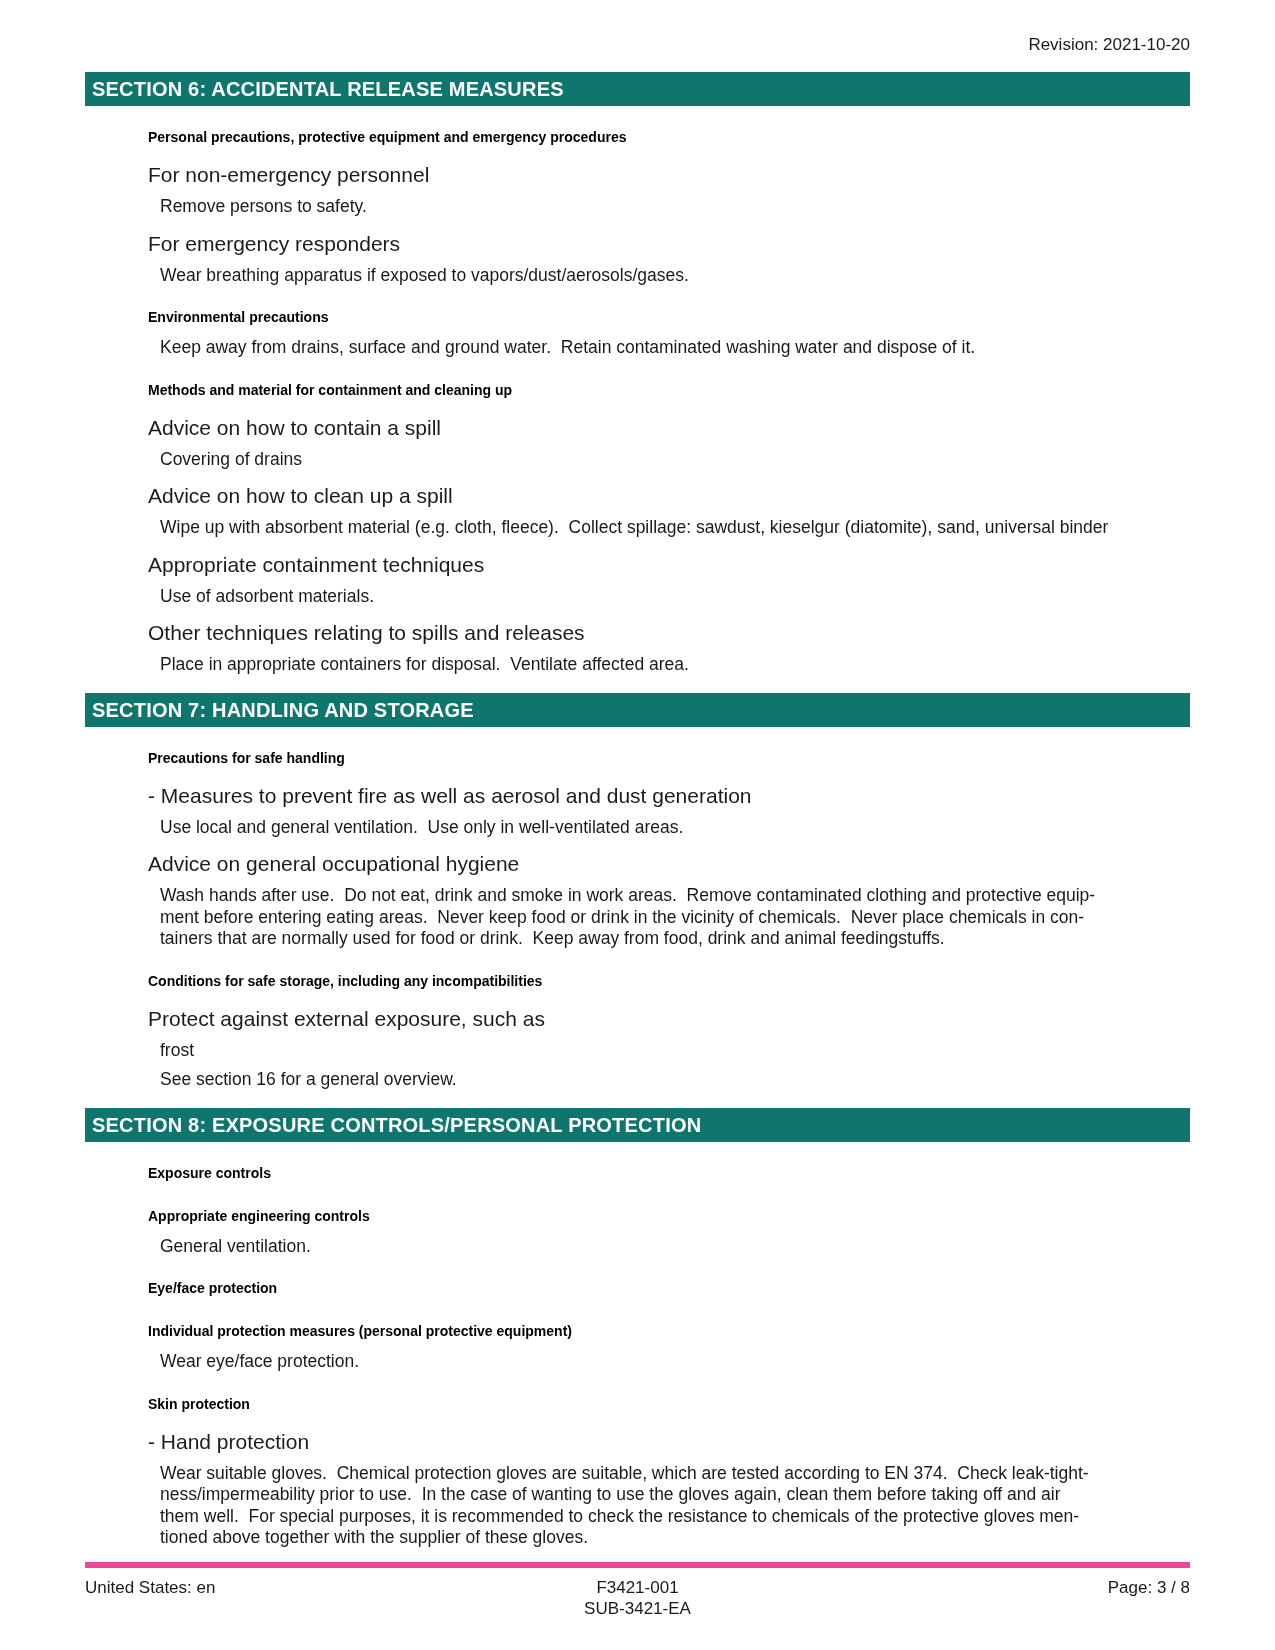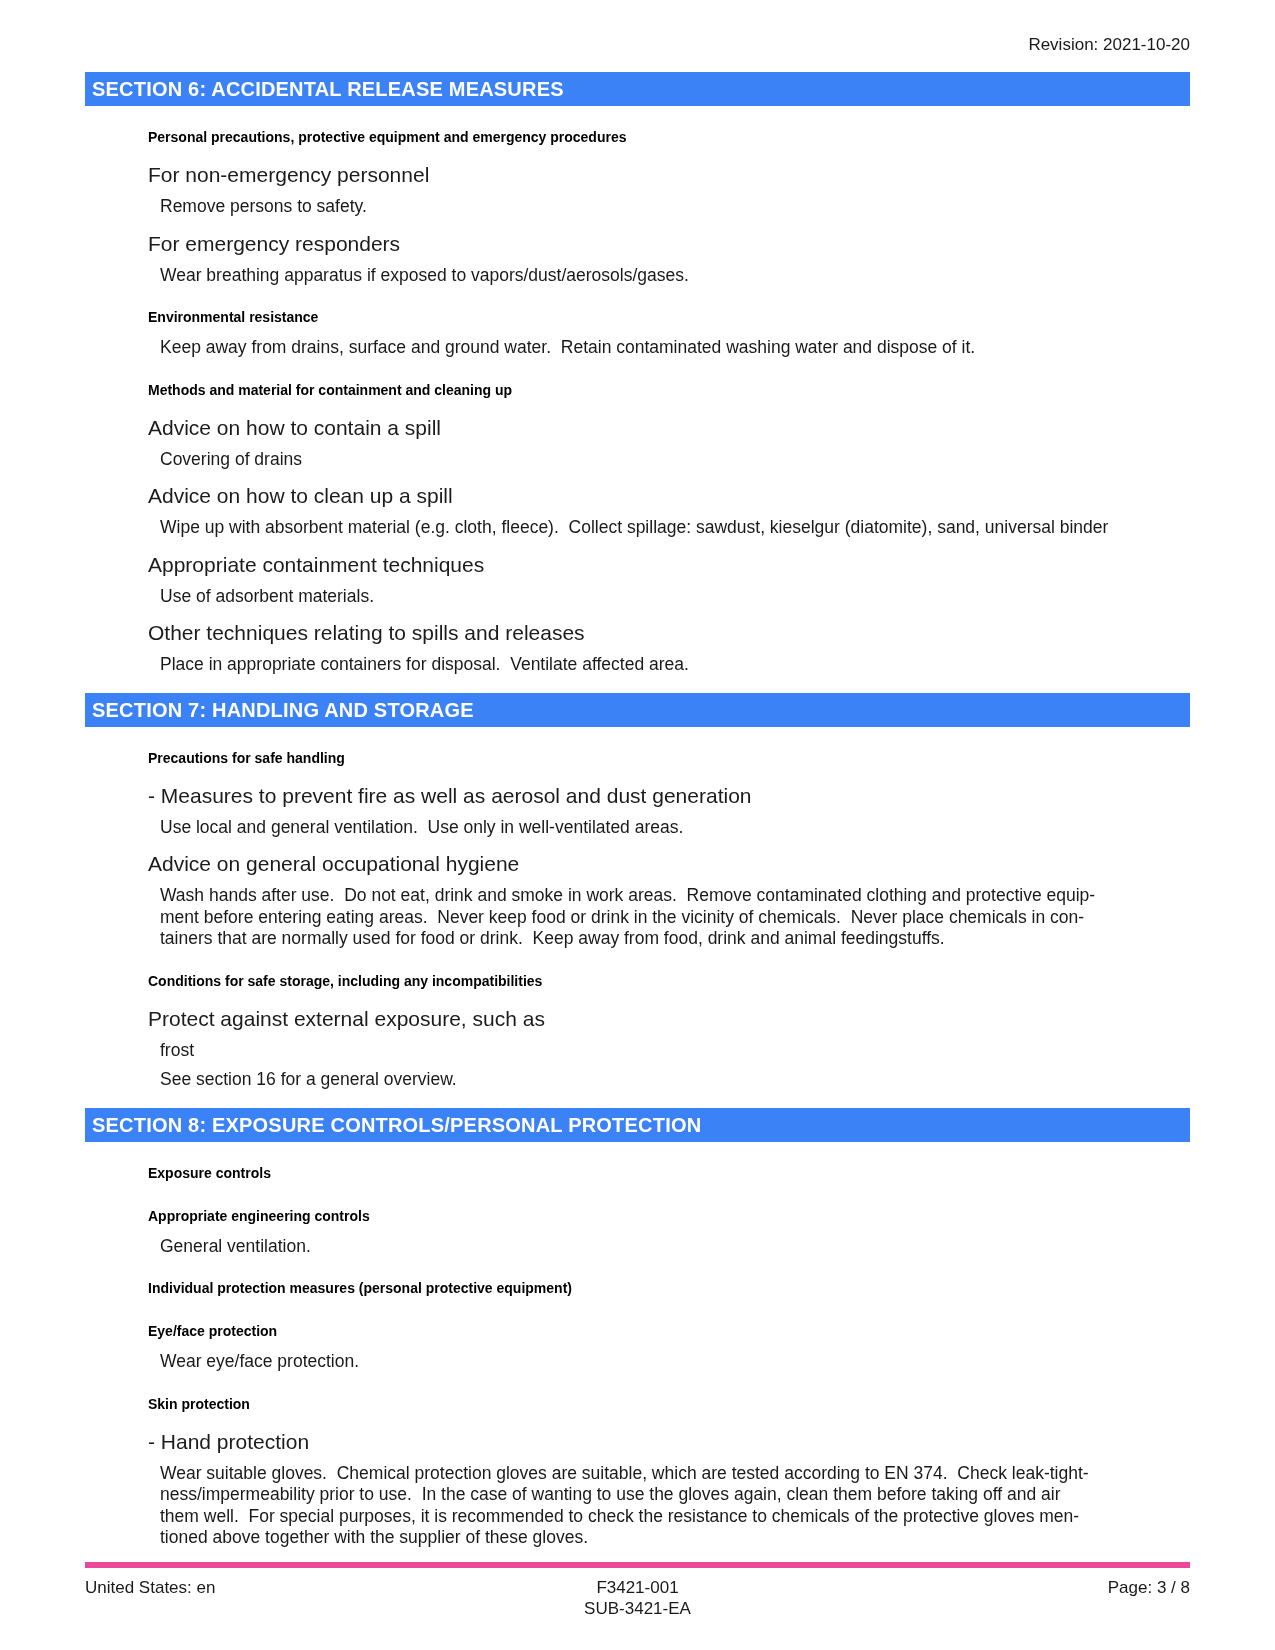--- a/index.html
+++ b/index.html
@@ -15,21 +15,21 @@
     position: absolute; inset: 0;
     padding: 34px 85px 0 85px;
   }
   .revision {
     text-align: right;
     font-size: 17px;
     line-height: 21px;
     color: #1a1a1a;
   }
   .bar {
-    background: #3b82f6;
+    background: #0f766e;
     color: #ffffff;
     height: 34px;
     line-height: 34px;
     font-size: 20px;
     font-weight: 700;
     padding-left: 7px;
     margin-top: 17px;
     margin-bottom: 13px;
     letter-spacing: 0.2px;
   }
@@ -81,21 +81,21 @@
   <div class="revision">Revision: 2021-10-20</div>
 
   <div class="bar">
     <span>SECTION 6: ACCIDENTAL RELEASE MEASURES</span>
   </div>
   <div class="h-bold">Personal precautions, protective equipment and emergency procedures</div>
   <div class="h-sub">For non-emergency personnel</div>
   <div class="body-text">Remove persons to safety.</div>
   <div class="h-sub">For emergency responders</div>
   <div class="body-text">Wear breathing apparatus if exposed to vapors/dust/aerosols/gases.</div>
-  <div class="h-bold">Environmental resistance</div>
+  <div class="h-bold">Environmental precautions</div>
   <div class="body-text">Keep away from drains, surface and ground water.  Retain contaminated washing water and dispose of it.</div>
   <div class="h-bold">Methods and material for containment and cleaning up</div>
   <div class="h-sub">Advice on how to contain a spill</div>
   <div class="body-text">Covering of drains</div>
   <div class="h-sub">Advice on how to clean up a spill</div>
   <div class="body-text">Wipe up with absorbent material (e.g. cloth, fleece).  Collect spillage: sawdust, kieselgur (diatomite), sand, universal binder</div>
   <div class="h-sub">Appropriate containment techniques</div>
   <div class="body-text">Use of adsorbent materials.</div>
   <div class="h-sub">Other techniques relating to spills and releases</div>
   <div class="body-text">Place in appropriate containers for disposal.  Ventilate affected area.</div>
@@ -114,22 +114,22 @@
   <div class="h-sub">Protect against external exposure, such as</div>
   <div class="body-text">frost</div>
   <div class="body-text">See section 16 for a general overview.</div>
 
   <div class="bar">
     <span>SECTION 8: EXPOSURE CONTROLS/PERSONAL PROTECTION</span>
   </div>
   <div class="h-bold">Exposure controls</div>
   <div class="h-bold">Appropriate engineering controls</div>
   <div class="body-text">General ventilation.</div>
+  <div class="h-bold">Eye/face protection</div>
   <div class="h-bold">Individual protection measures (personal protective equipment)</div>
-  <div class="h-bold">Eye/face protection</div>
   <div class="body-text">Wear eye/face protection.</div>
   <div class="h-bold">Skin protection</div>
   <div class="h-sub">- Hand protection</div>
   <div class="body-text">Wear suitable gloves.  Chemical protection gloves are suitable, which are tested according to EN 374.  Check leak-tight-
 ness/impermeability prior to use.  In the case of wanting to use the gloves again, clean them before taking off and air
 them well.  For special purposes, it is recommended to check the resistance to chemicals of the protective gloves men-
 tioned above together with the supplier of these gloves.</div>
 
   <div class="footer">
     <span class="f-left">United States: en</span>

